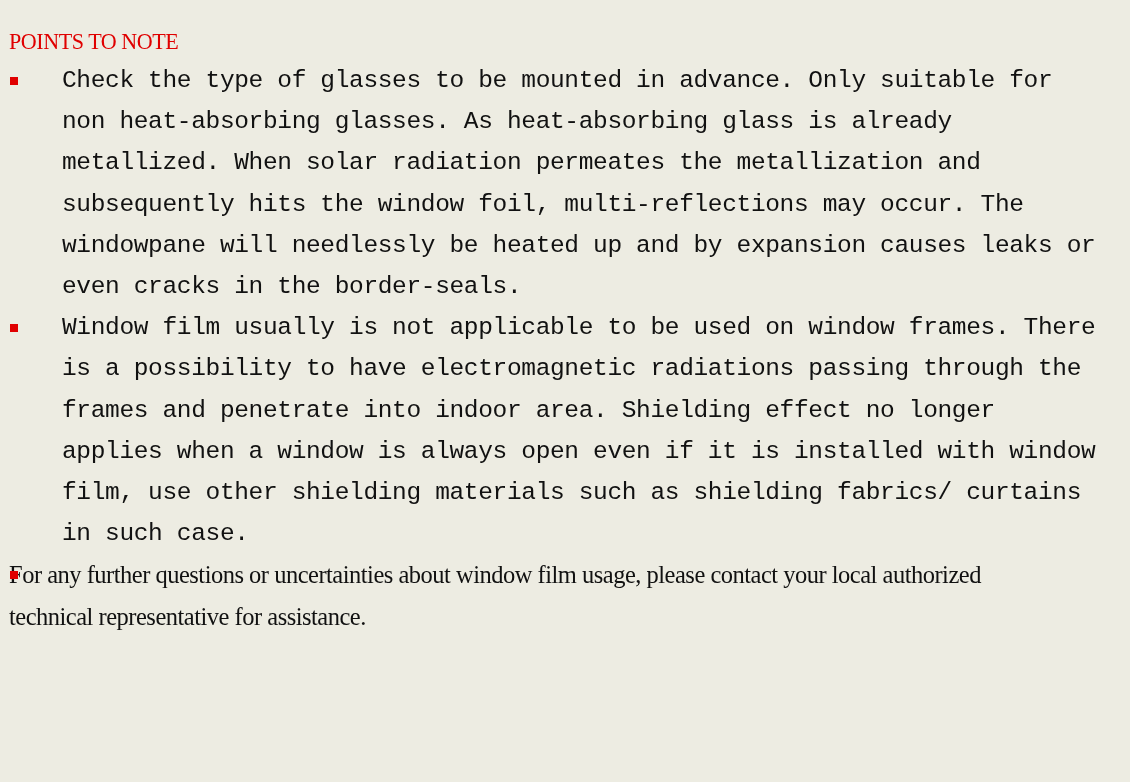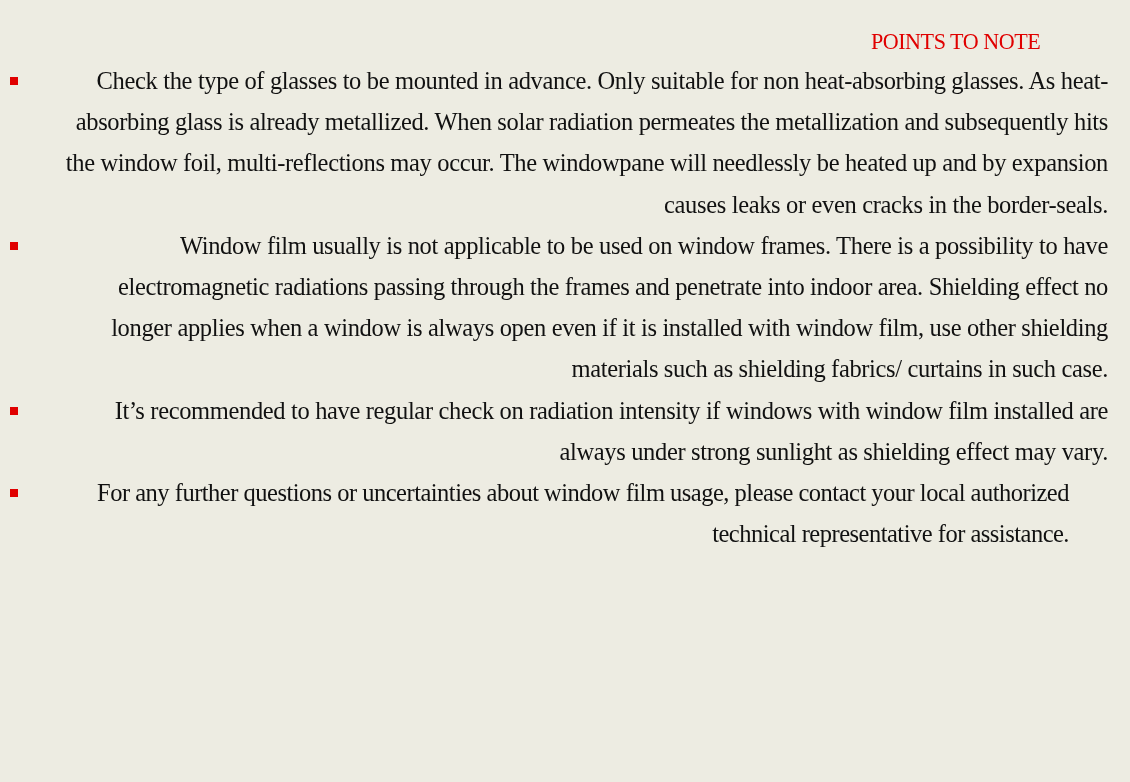--- a/index.html
+++ b/index.html
@@ -10,36 +10,36 @@
     body {
       width: 1130px;
       height: 782px;
       overflow: hidden;
       font-family: "Liberation Serif", "DejaVu Serif", serif;
       color: #111111;
     }
     .page {
       position: relative;
       padding: 22px 0 0 9px;
-      text-align: right;
     }
     .heading {
       color: #e00000;
       font-size: 24px;
       line-height: 38px;
       letter-spacing: -0.5px;
       margin: 0;
       font-weight: normal;
       transform: scaleX(0.92);
       transform-origin: left center;
     }
     .notes {
       list-style: none;
       margin: 0;
       padding: 0;
+      font-family: Liberation Mono, monospace;
     }
     .note {
       position: relative;
       padding-left: 53px;
       padding-right: 22px;
       font-size: 24.5px;
       line-height: 41.2px;
       letter-spacing: -0.35px;
     }
     .bullet {
@@ -68,21 +68,17 @@
     <li class="note">
       <span class="bullet"></span>
       <span>Check the type of glasses to be mounted in advance. Only suitable for non heat-absorbing glasses. As heat-absorbing glass is already metallized. When solar radiation permeates the metallization and subsequently hits the window foil, multi-reflections may occur. The windowpane will needlessly be heated up and by expansion causes leaks or even cracks in the border-seals.</span>
     </li>
     <li class="note">
       <span class="bullet"></span>
       <span>Window film usually is not applicable to be used on window frames. There is a possibility to have electromagnetic radiations passing through the frames and penetrate into indoor area. Shielding effect no longer applies when a window is always open even if it is installed with window film, use other shielding materials such as shielding fabrics/ curtains in such case.</span>
     </li>
     <li class="note">
       <span class="bullet"></span>
-      <span>It’s recommended to have regular check on radiation intensity if windows with window film installed are always under strong sunlight as shielding effect may vary.</span>
-    </li>
-    <li class="note">
-      <span class="bullet"></span>
     </li>
   </ul>
 
   <p class="closing">For any further questions or uncertainties about window film usage, please contact your local authorized technical representative for assistance.</p>
 </div>
 
 </body></html>

